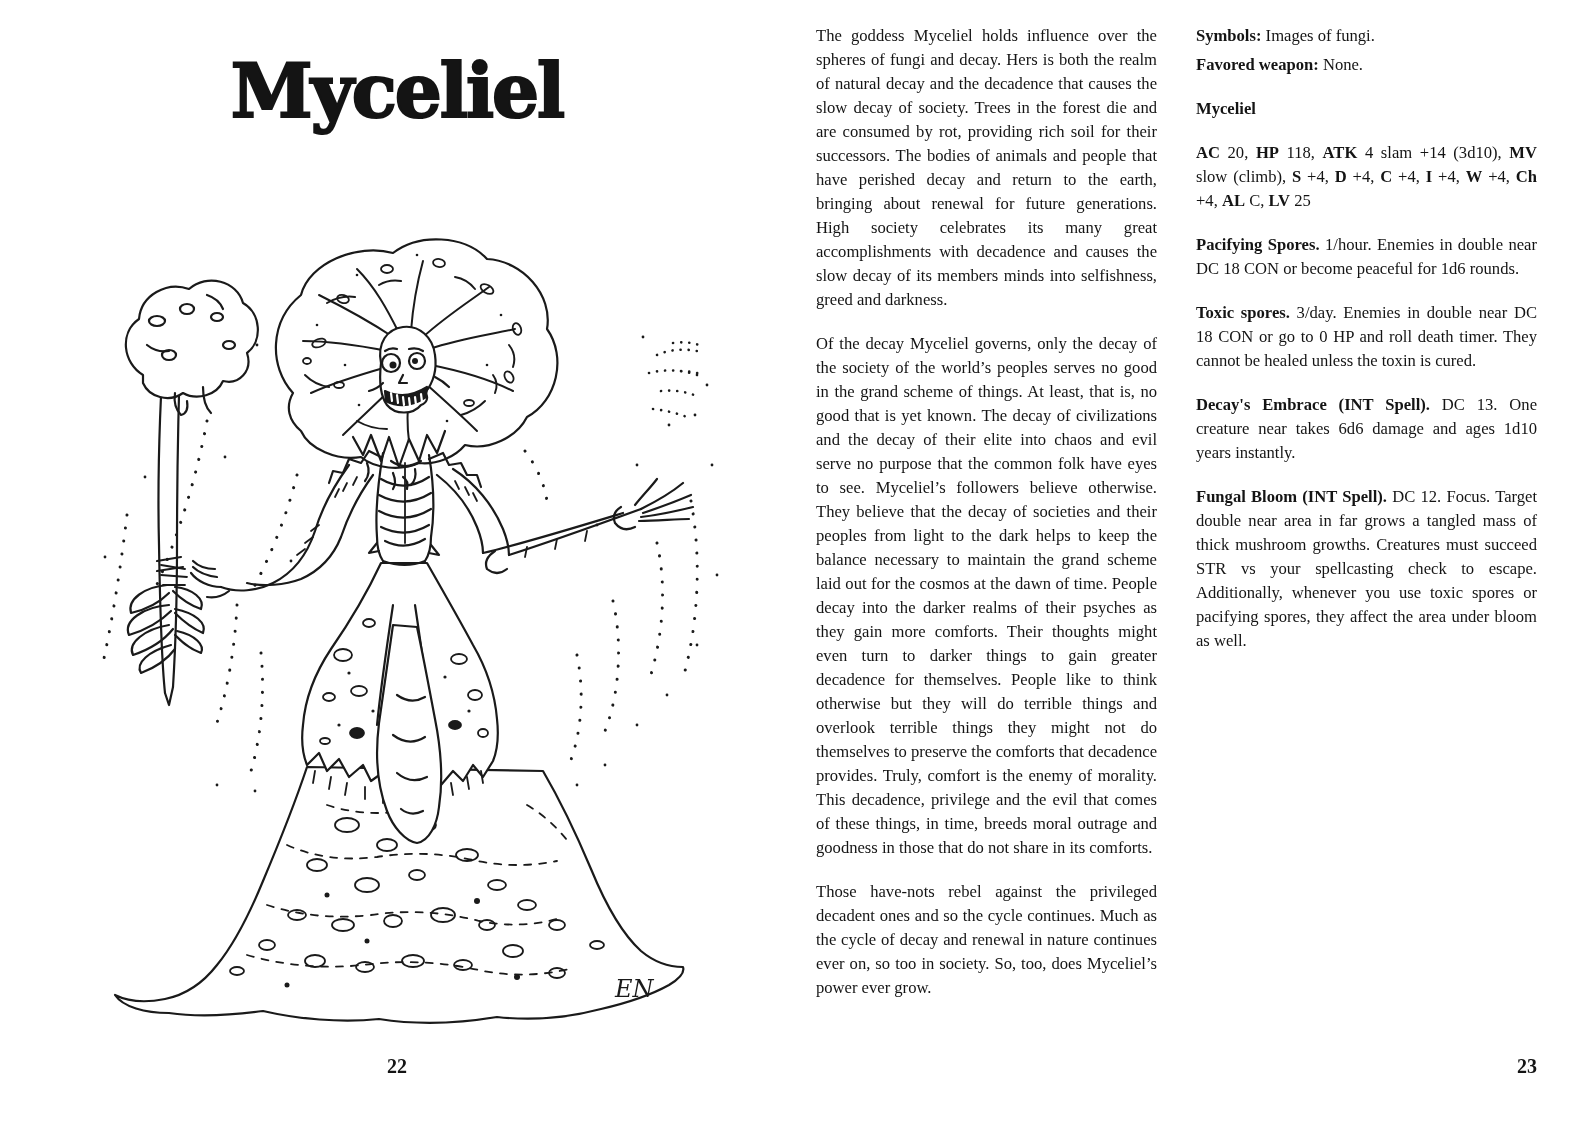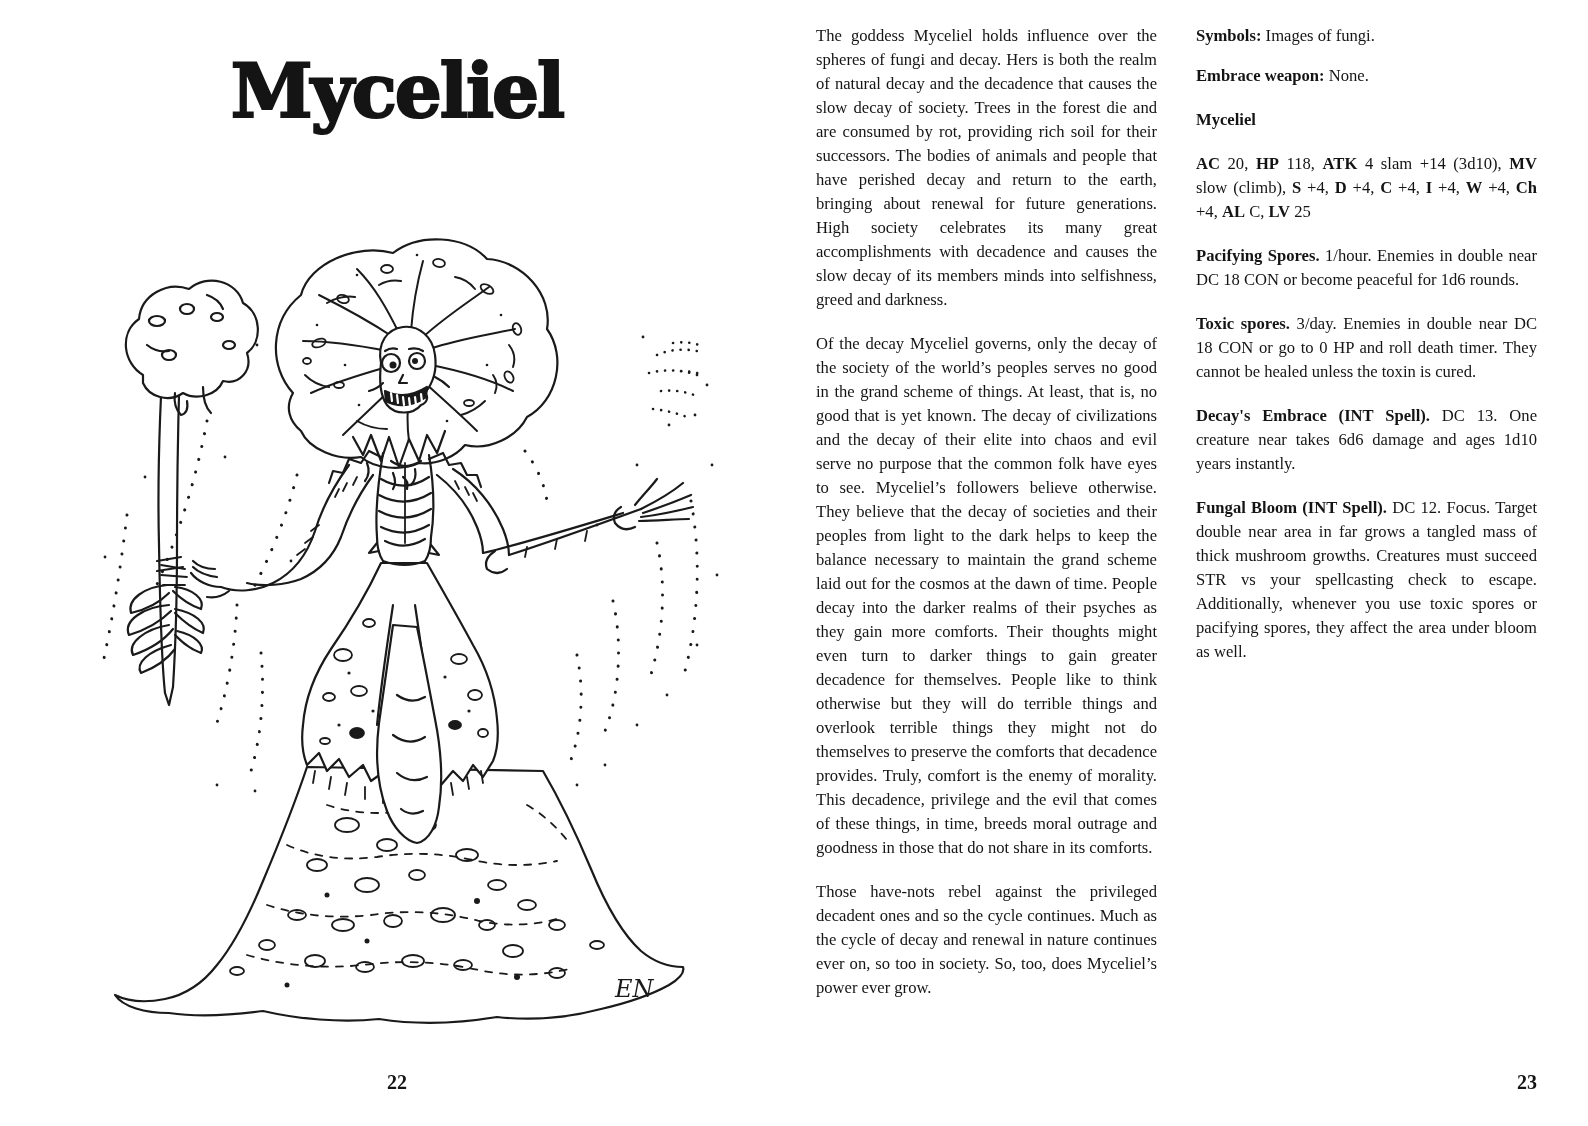--- a/index.html
+++ b/index.html
@@ -13,25 +13,25 @@
   .book-title{
     margin:0;position:absolute;top:48px;left:0;width:794px;text-align:center;
     font-family:"DejaVu Serif", serif;font-weight:bold;font-size:74px;
     letter-spacing:-2px;-webkit-text-stroke:2.2px #141414;
   }
   .illustration-wrap{position:absolute;left:57px;top:225px;width:680px;height:800px;}
   
   .columns{position:absolute;left:22px;top:24px;display:flex;gap:39px;}
   .col{width:341px;font-size:16.6px;line-height:24px;text-align:justify;}
   .col p{margin:0 0 20px 0;}
-  .col p.tight{margin-bottom:16px;}
+  .col p.tight{margin-bottom:5px;}
   .heading{font-weight:bold;}
   .flavor{font-style:italic;}
   .pagenum{
-    position:absolute;bottom:32px;font-size:20px;font-weight:bold;text-align:center;
+    position:absolute;bottom:48px;font-size:20px;font-weight:bold;text-align:center;
   }
   .pagenum.left{left:0;width:794px;}
   .pagenum.right{left:22px;width:721px;text-align:right;}
   svg text{font-family:"DejaVu Serif", serif;}
 </style>
 </head>
 <body>
 
 <div class="spread">
 
@@ -319,21 +319,21 @@
     <div class="columns">
 
       <div class="col">
         <p>The goddess Myceliel holds influence over the spheres of fungi and decay. Hers is both the realm of natural decay and the decadence that causes the slow decay of society. Trees in the forest die and are consumed by rot, providing rich soil for their successors. The bodies of animals and people that have perished decay and return to the earth, bringing about renewal for future generations. High society celebrates its many great accomplishments with decadence and causes the slow decay of its members minds into selfishness, greed and darkness.</p>
         <p>Of the decay Myceliel governs, only the decay of the society of the world’s peoples serves no good in the grand scheme of things. At least, that is, no good that is yet known. The decay of civilizations and the decay of their elite into chaos and evil serve no purpose that the common folk have eyes to see. Myceliel’s followers believe otherwise. They believe that the decay of societies and their peoples from light to the dark helps to keep the balance necessary to maintain the grand scheme laid out for the cosmos at the dawn of time. People decay into the darker realms of their psyches as they gain more comforts. Their thoughts might even turn to darker things to gain greater decadence for themselves. People like to think otherwise but they will do terrible things and overlook terrible things they might not do themselves to preserve the comforts that decadence provides. Truly, comfort is the enemy of morality. This decadence, privilege and the evil that comes of these things, in time, breeds moral outrage and goodness in those that do not share in its comforts.</p>
         <p>Those have-nots rebel against the privileged decadent ones and so the cycle continues. Much as the cycle of decay and renewal in nature continues ever on, so too in society. So, too, does Myceliel’s power ever grow.</p>
       </div>
 
       <div class="col">
         <p class="tight"><b>Symbols:</b><span> Images of fungi.</span></p>
-        <p><b>Embrace weapon:</b><span> None.</span></p>
+        <p><b>Favored weapon:</b><span> None.</span></p>
         <p class="heading">Myceliel</p>
         <p><b>AC</b><span> 20, </span><b>HP</b><span> 118, </span><b>ATK</b><span> 4 slam +14 (3d10), </span><b>MV</b><span> slow (climb), </span><b>S</b><span> +4, </span><b>D</b><span> +4, </span><b>C</b><span> +4, </span><b>I</b><span> +4, </span><b>W</b><span> +4, </span><b>Ch</b><span> +4, </span><b>AL</b><span> C, </span><b>LV</b><span> 25</span></p>
         <p><b>Pacifying Spores.</b><span> 1/hour. Enemies in double near DC 18 CON or become peaceful for 1d6 rounds.</span></p>
         <p><b>Toxic spores.</b><span> 3/day. Enemies in double near DC 18 CON or go to 0 HP and roll death timer. They cannot be healed unless the toxin is cured.</span></p>
         <p><b>Decay's Embrace (INT Spell).</b><span> DC 13. One creature near takes 6d6 damage and ages 1d10 years instantly.</span></p>
         <p><b>Fungal Bloom (INT Spell).</b><span> DC 12. Focus. Target double near area in far grows a tangled mass of thick mushroom growths. Creatures must succeed STR vs your spellcasting check to escape. Additionally, whenever you use toxic spores or pacifying spores, they affect the area under bloom as well.</span></p>
       </div>
 
     </div>
     <div class="pagenum right">23</div>

